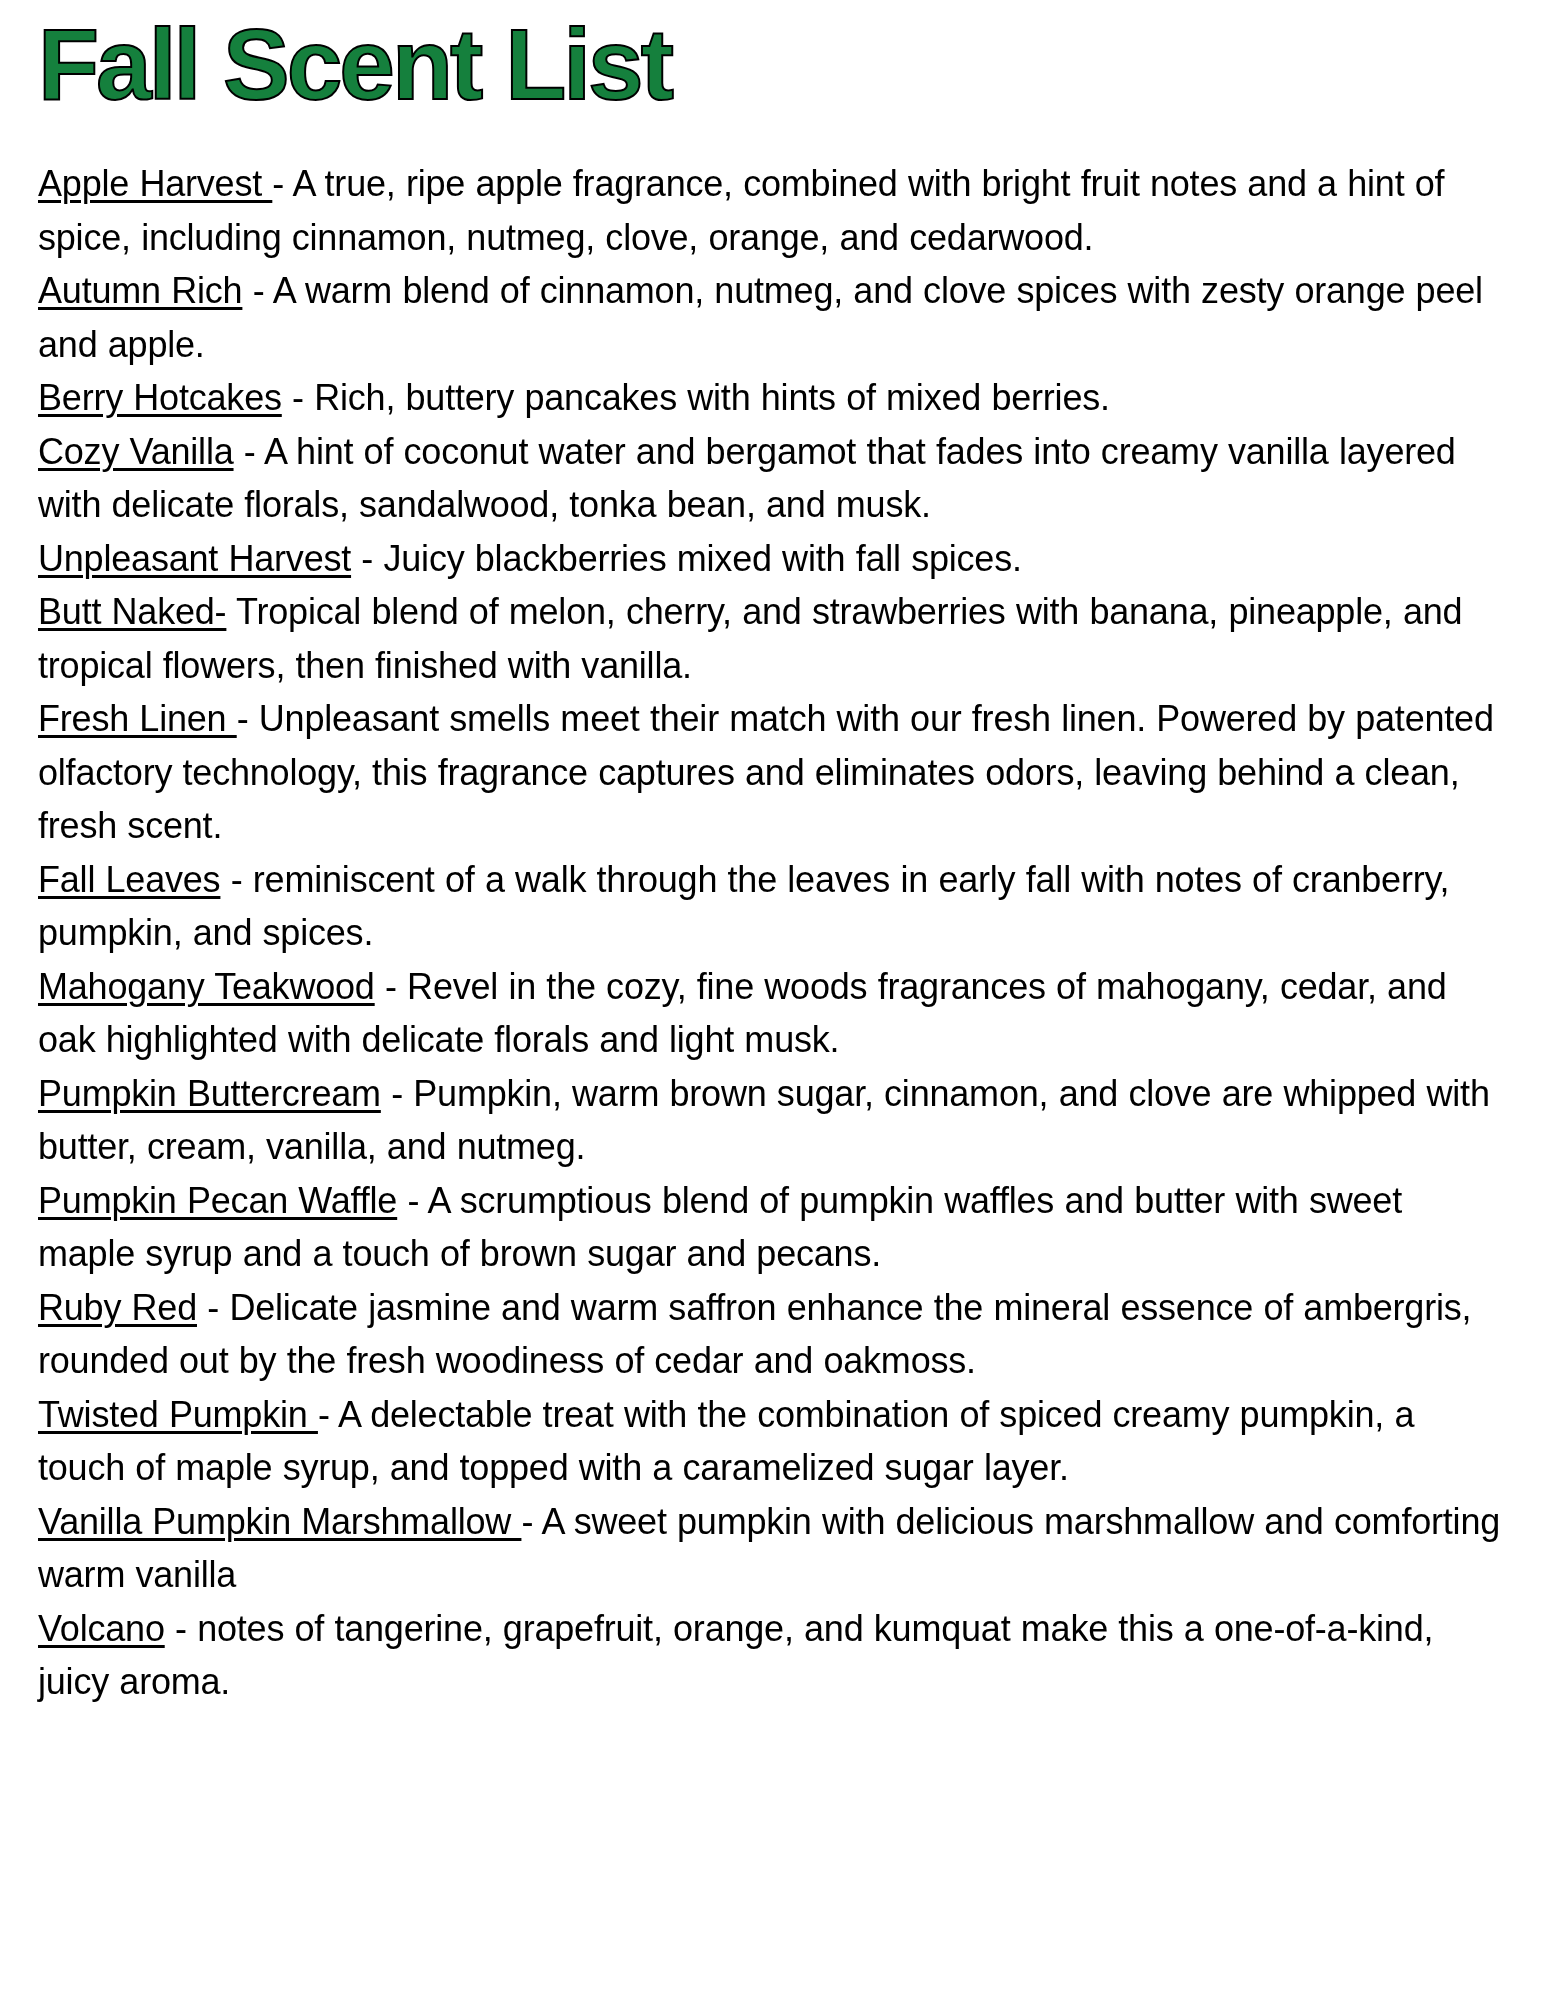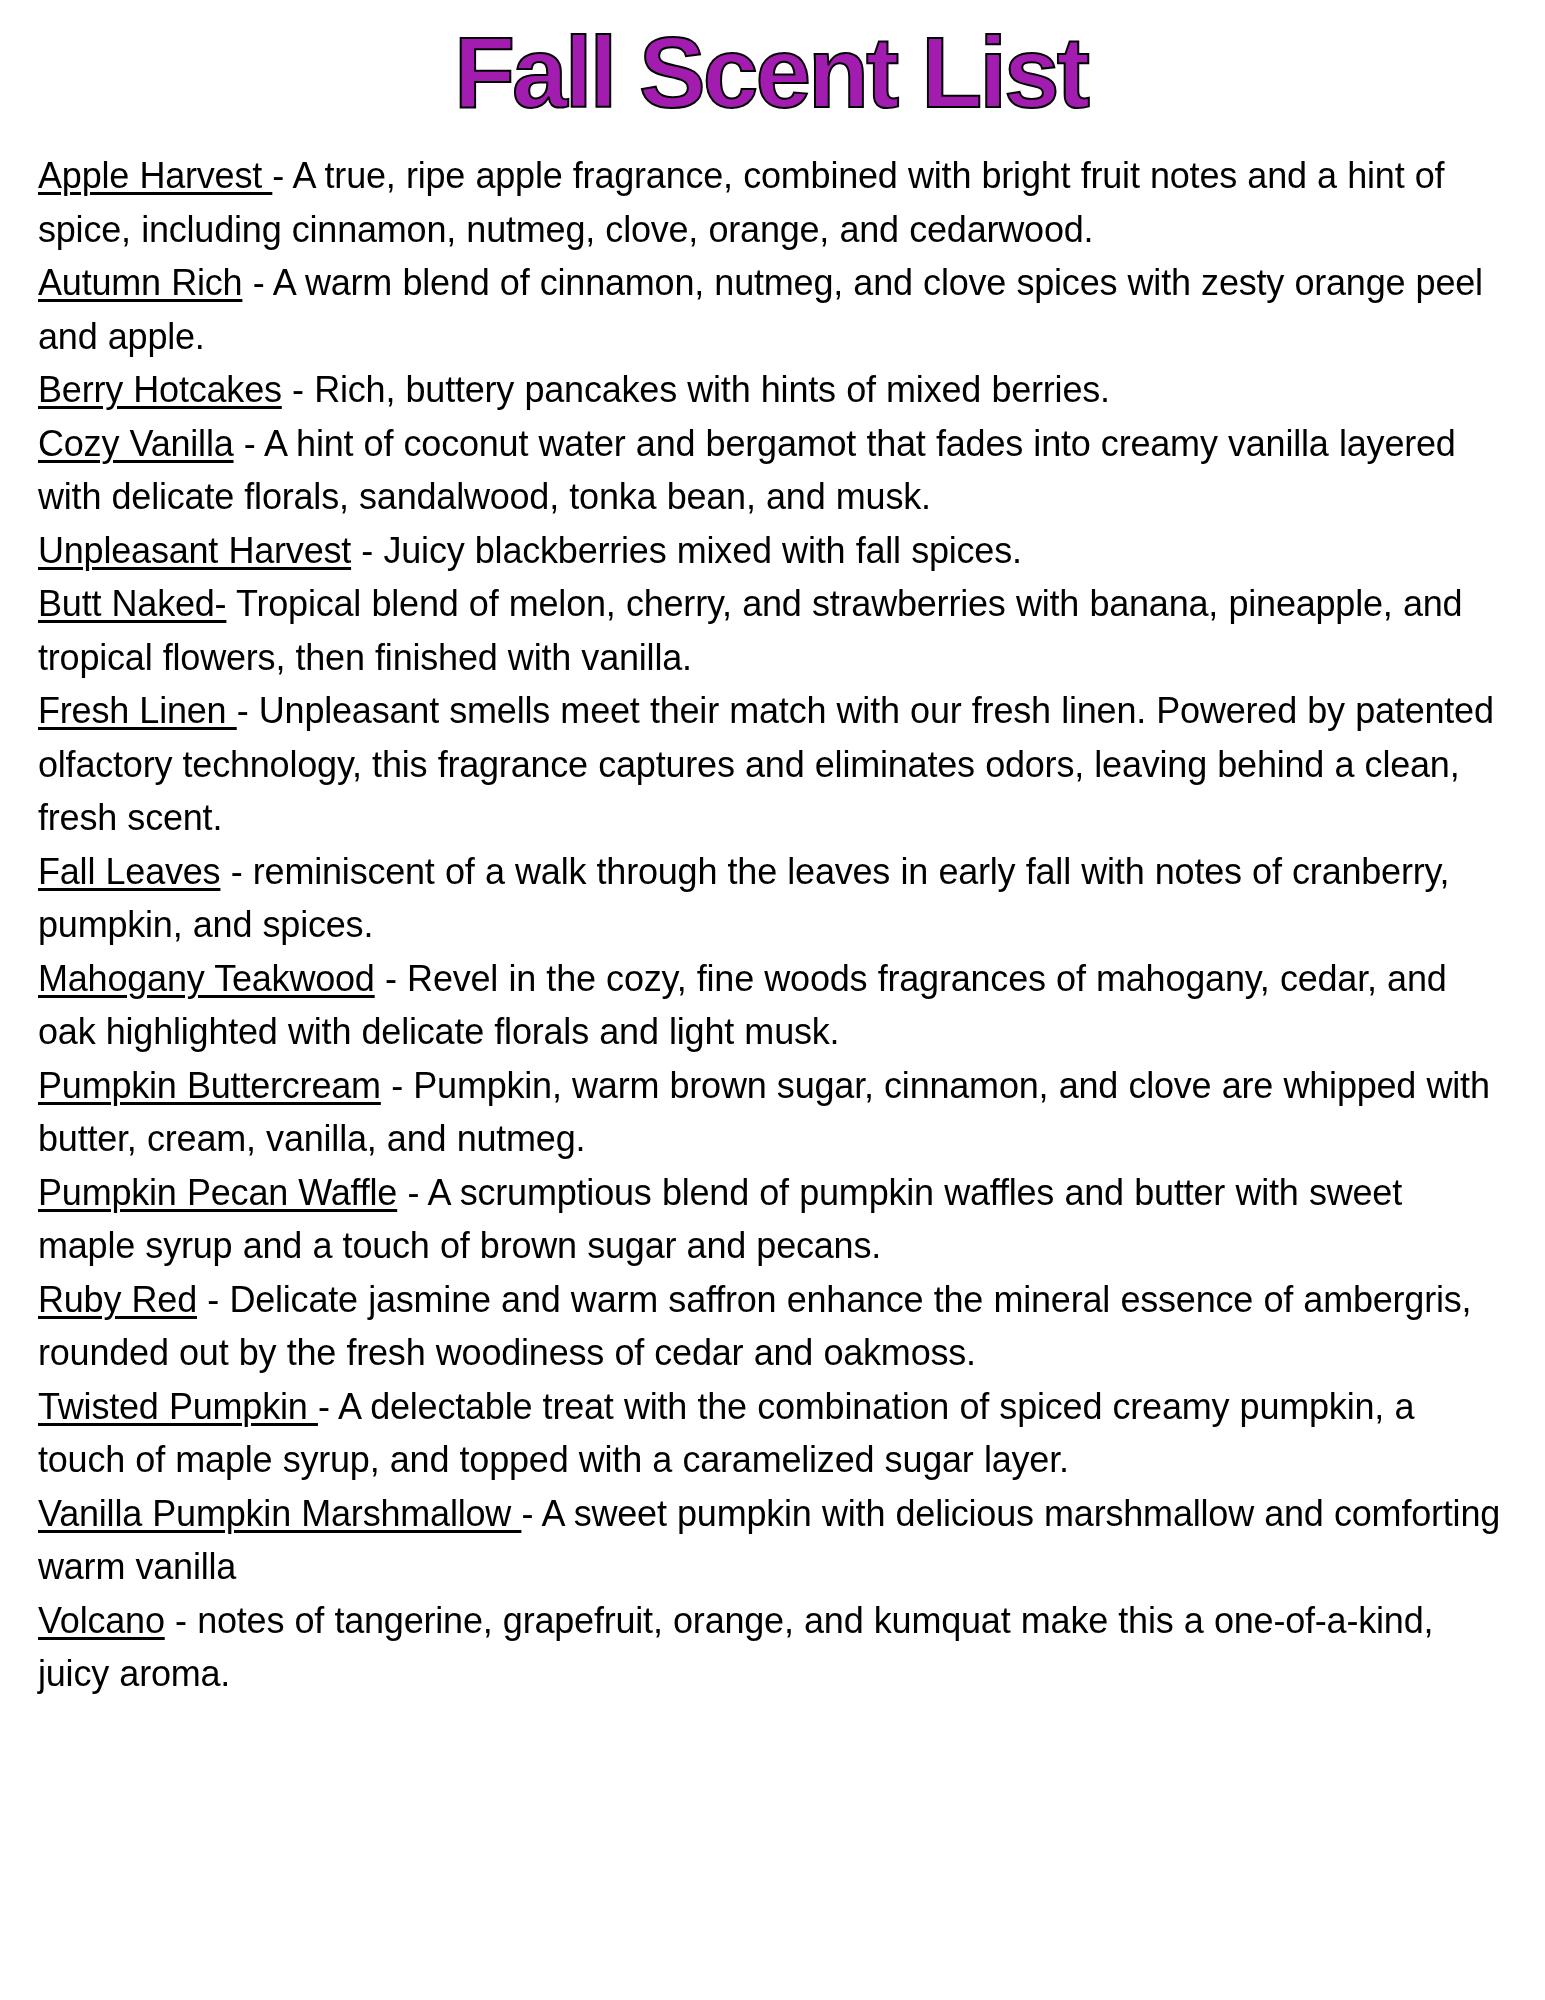--- a/index.html
+++ b/index.html
@@ -13,31 +13,31 @@
     overflow: hidden;
     font-family: "Liberation Sans", sans-serif;
     color: #000000;
   }
   .sheet {
     padding: 12px 42px 0 38px;
     box-sizing: border-box;
     width: 1545px;
   }
   h1.page-title {
-    margin: 8px;
-    text-align: center;
+    margin: 0;
+    text-align: left;
     font-size: 100px;
     line-height: 1.05;
     font-weight: 800;
     letter-spacing: -3px;
-    color: #a21caf;
+    color: #15803d;
     -webkit-text-stroke: 2px #000000;
   }
   .scent-list {
-    margin-top: 24px;
+    margin-top: 40px;
   }
   p.entry {
     margin: 0;
     font-size: 36px;
     line-height: 53.5px;
     letter-spacing: -0.2px;
     font-weight: 400;
     color: #000000;
     word-spacing: 0.5px;
   }

